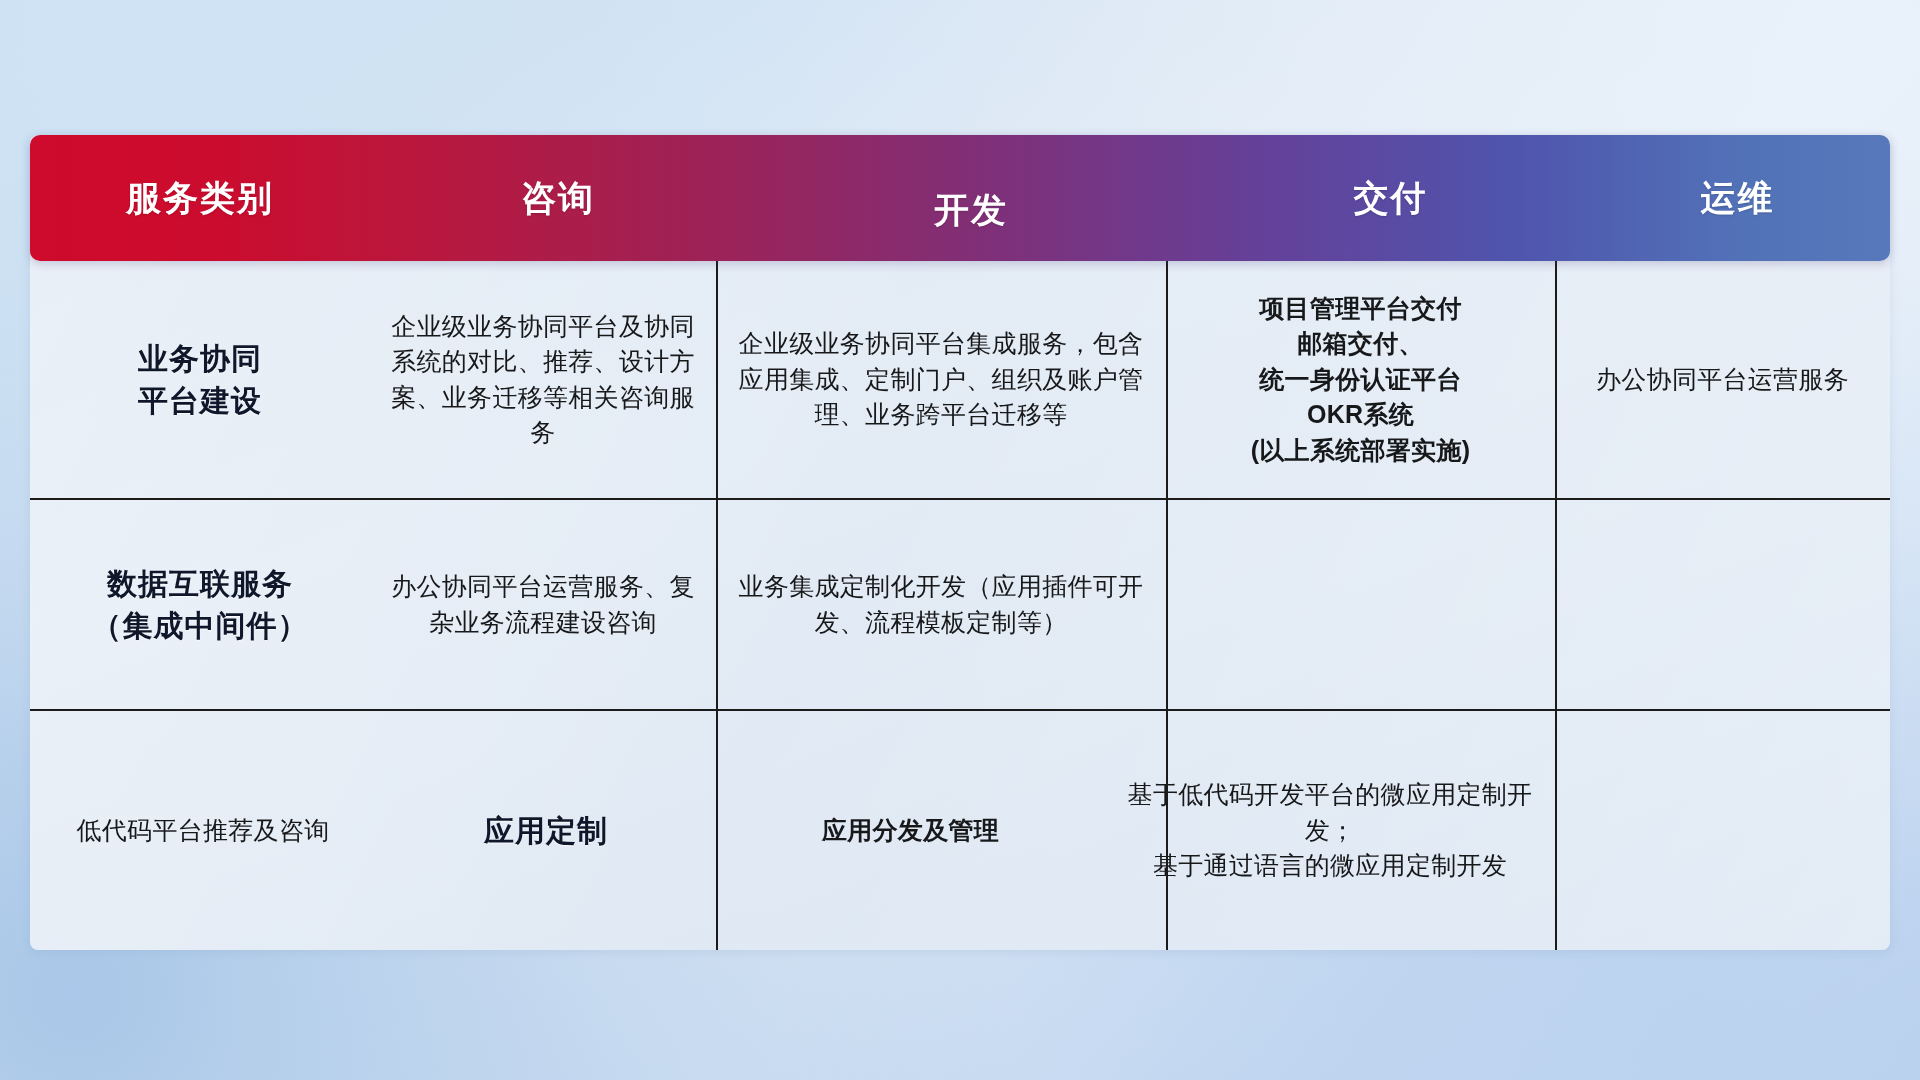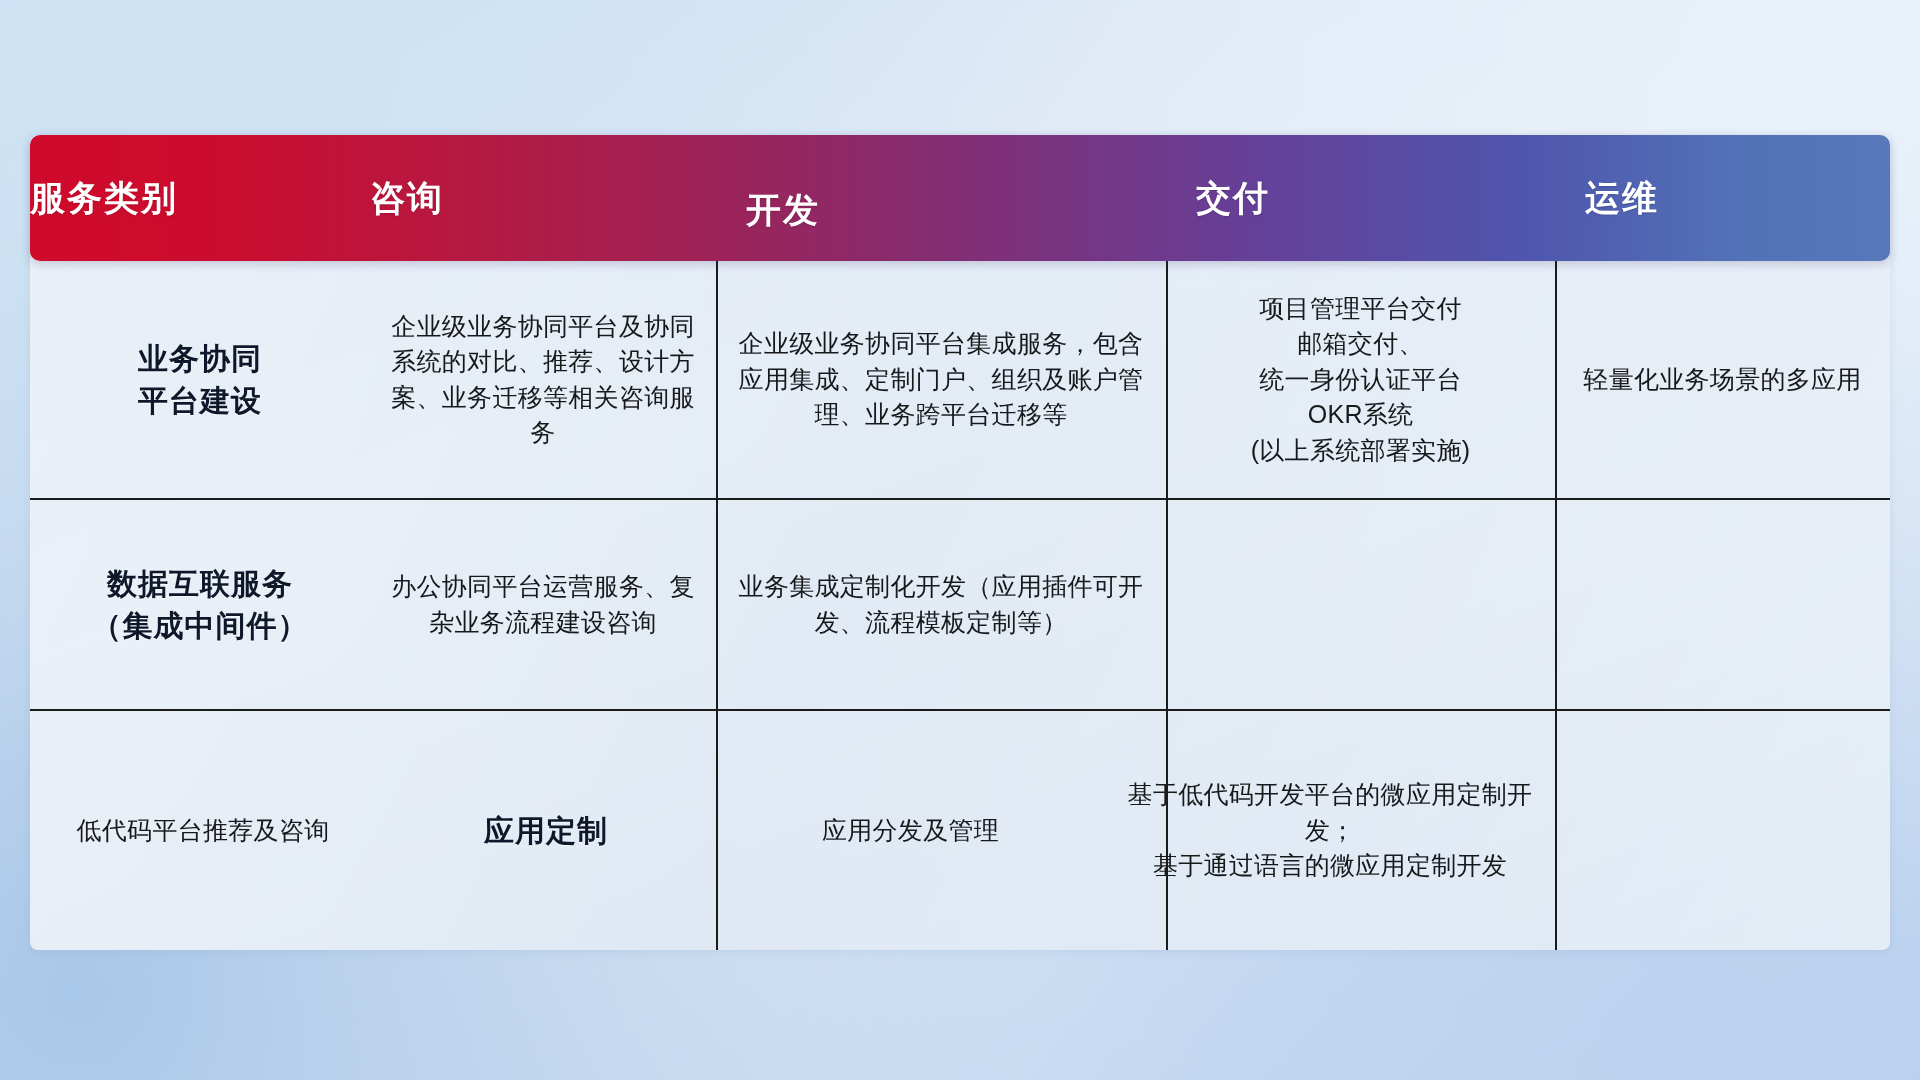--- a/index.html
+++ b/index.html
@@ -42,21 +42,21 @@
        #654099 66%,
        #4f55ad 80%,
        #5272b8 92%,
        #5878bc 100%);
     box-shadow:0 3px 10px rgba(70,60,120,.22);
     display:flex;align-items:center;
     z-index:3;
   }
   .thead .hcell{
     color:#fff;font-size:35px;font-weight:bold;
-    letter-spacing:2px;
+    text-align:center;letter-spacing:2px;
     text-shadow:0 1px 2px rgba(0,0,0,.16);
   }
   .hc1{width:340px;}
   .hc2{width:376px;}
   .hc3{width:450px;margin-top:24px;}
   .hc4{width:389px;}
   .hc5{width:305px;}
 
   
   .vline{position:absolute;top:126px;width:2px;height:689px;background:#1b1b1b;z-index:2;}
@@ -71,21 +71,21 @@
   .row{position:absolute;left:0;width:1860px;display:flex;z-index:1;}
   .r1{top:126px;height:237px;}
   .r2{top:365px;height:209px;}
   .r3{top:576px;height:239px;}
 
   .cell{display:flex;align-items:center;justify-content:center;
         box-sizing:border-box;padding:6px 14px;}
   .c1{width:340px;}
   .c2{width:346px;font-family:Liberation Serif, serif;}
   .c3{width:450px;}
-  .c4{width:389px;}
+  .c4{width:389px;font-weight:bold;}
   .c5{width:335px;}
 
   .cat{
     color:#0f172a;font-weight:bold;font-size:30px;line-height:1.38;
     text-align:center;letter-spacing:1px;
     text-shadow:0 1px 1px rgba(255,255,255,.75);
   }
   .txt{
     color:#17181a;font-size:25px;line-height:1.42;text-align:center;
     letter-spacing:.3px;
@@ -121,21 +121,21 @@
       <div class="cell c2">
           <div class="txt">企业级业务协同平台及协同系统的对比、推荐、设计方案、业务迁移等相关咨询服务</div>
         </div>
       <div class="cell c3">
           <div class="txt">企业级业务协同平台集成服务，包含应用集成、定制门户、组织及账户管理、业务跨平台迁移等</div>
         </div>
       <div class="cell c4">
           <div class="txt">项目管理平台交付<br>邮箱交付、<br>统一身份认证平台<br>OKR系统<br>(以上系统部署实施)</div>
         </div>
       <div class="cell c5">
-          <div class="txt">轻量化业务场景的多应用</div>
+          <div class="txt">办公协同平台运营服务</div>
         </div>
     </div>
 
     <div class="row r2">
       <div class="cell c1">
           <div class="cat">数据互联服务<br>（集成中间件）</div>
         </div>
       <div class="cell c2">
           <div class="txt">办公协同平台运营服务、复杂业务流程建设咨询</div>
         </div>

